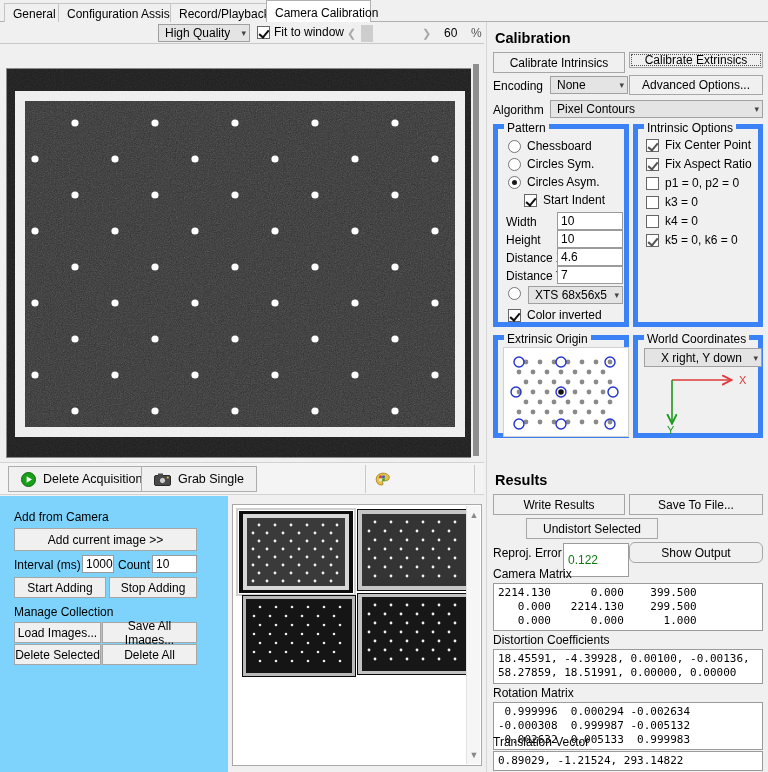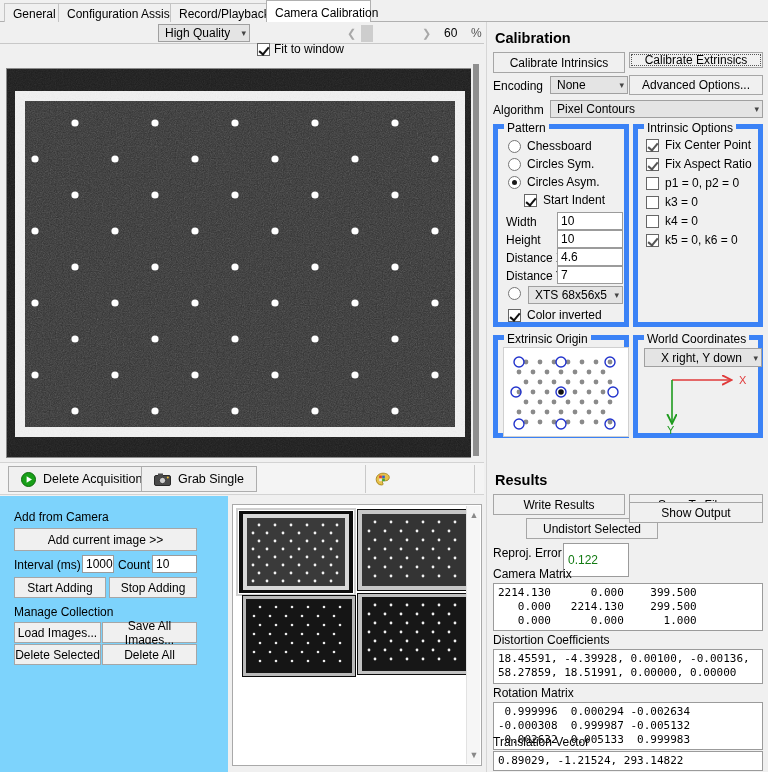--- a/index.html
+++ b/index.html
@@ -207,21 +207,21 @@
     <div class="tab" style="left:58px;width:114px;"><span>Configuration Assistant</span></div>
     <div class="tab" style="left:170px;width:98px;"><span>Record/Playback</span></div>
     <div class="tab active" style="left:266px;width:105px;"><span>Camera Calibration</span></div>
   </div>
 
   <div class="toolbar">
     <div class="combo" style="position:absolute;left:158px;top:2px;width:92px;">
       <span class="cv">High Quality</span>
       <span class="arr">▾</span>
     </div>
-    <label class="chk" style="position:absolute;left:257px;top:20px;">
+    <label class="chk" style="position:absolute;left:257px;top:3px;">
       <span class="box on"></span>
       <span>Fit to window</span>
     </label>
     <div class="zoomslider" style="position:absolute;left:345px;top:3px;">
       <span class="lt">❮</span>
       <span class="track">
           <span class="thumb"></span>
         </span>
       <span class="gt">❯</span>
     </div>
@@ -787,21 +787,21 @@
     <div class="h1 abs" style="left:8px;top:450px;">Results</div>
     <div class="btn abs" style="left:6px;top:472px;width:132px;height:21px;">
         <span>Write Results</span>
       </div>
     <div class="btn abs" style="left:142px;top:472px;width:134px;height:21px;">
         <span>Save To File...</span>
       </div>
     <div class="btn abs" style="left:6px;top:496px;width:132px;height:21px;margin-left:33px;">
         <span>Undistort Selected</span>
       </div>
-    <div class="btn abs" style="left:142px;top:480px;width:134px;height:21px;">
+    <div class="btn abs" style="left:142px;top:520px;width:134px;height:21px;border-radius:6px;">
         <span>Show Output</span>
       </div>
 
     <div class="lbl abs" style="left:6px;top:524px;">Reproj. Error</div>
     <div class="greenfield abs" style="left:76px;top:521px;width:66px;">
         <span>0.122</span>
       </div>
 
     <div class="lbl abs" style="left:6px;top:545px;">Camera Matrix</div>
     <div class="monobox abs" style="left:6px;top:561px;width:270px;height:48px;">2214.130      0.000    399.500

